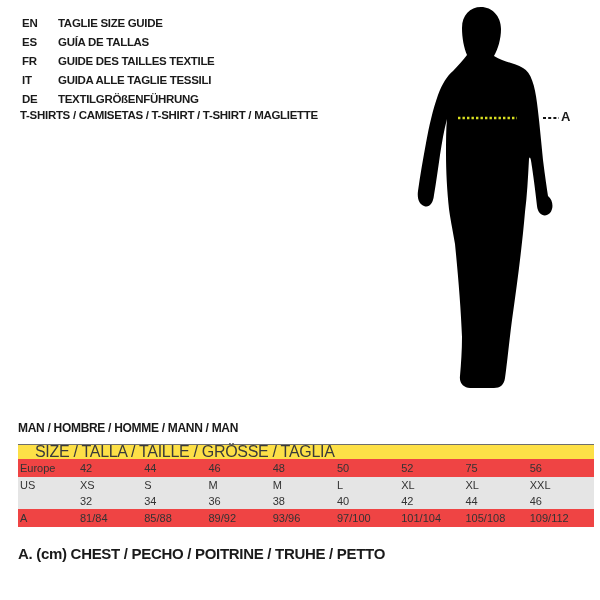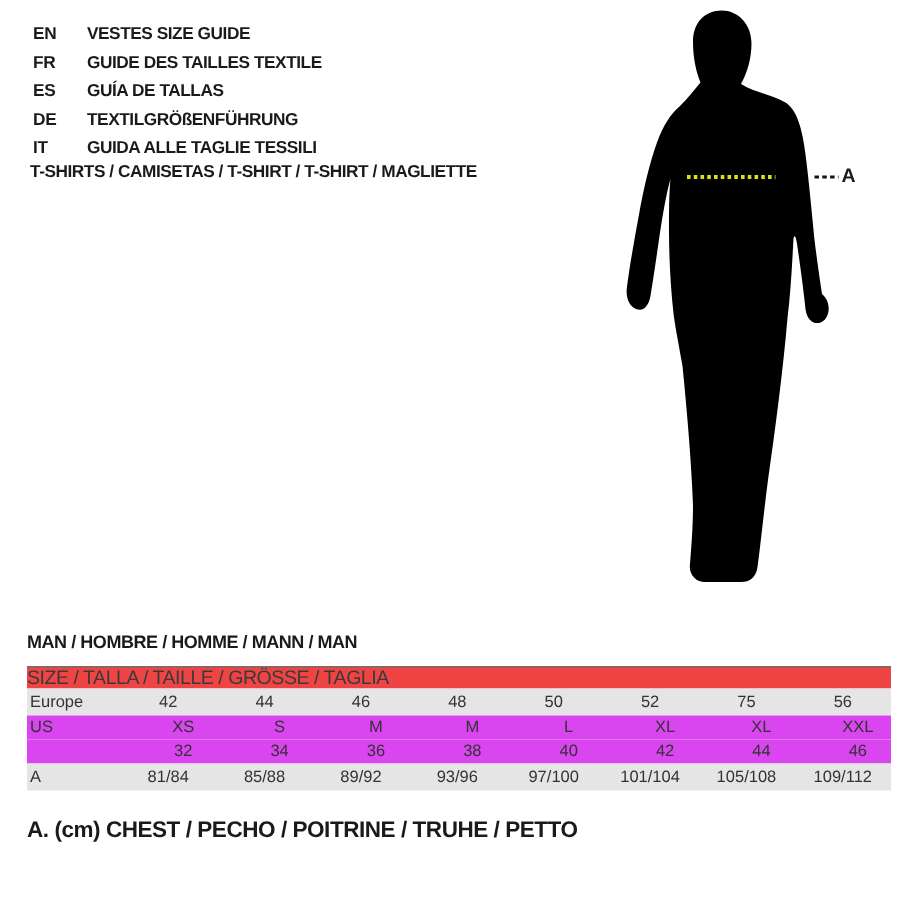--- a/index.html
+++ b/index.html
@@ -23,57 +23,57 @@
   .measure-a { position:absolute; left:561px; top:109px; font-weight:bold; font-size:13px; }
 
   
   .section-title { position:absolute; left:18px; top:421px; font-weight:bold;
     font-size:12px; letter-spacing:-0.3px; white-space:nowrap; }
 
   
   .size-table { position:absolute; left:18px; top:444px; width:576px;
     font-size:11px; color:#333333; }
   .thead { box-sizing:border-box; height:15px; line-height:13px;
-    background:#ef4444; border-top:1px solid #6e6e6e; padding-left:0;
-    font-size:13px; color:#3a3a3a; letter-spacing:-0.3px; }
+    background:#fde047; border-top:1px solid #6e6e6e; padding-left:17px;
+    font-size:16px; color:#3a3a3a; letter-spacing:-0.3px; }
   .trow { display:flex; }
   .trow .lbl { width:62px; padding-left:2px; box-sizing:border-box; text-align:left; }
-  .trow .cell { flex:1; text-align:center; }
-  .row-europe, .row-a { height:18px; line-height:18px; background:#e5e5e5; }
-  .row-us, .row-num { height:16px; line-height:16px; background:#d946ef;gap:20px; }
+  .trow .cell { flex:1; }
+  .row-europe, .row-a { height:18px; line-height:18px; background:#ef4444; }
+  .row-us, .row-num { height:16px; line-height:16px; background:#e5e5e5; }
 
   
   .footnote { position:absolute; left:18px; top:545px; font-weight:bold;
     font-size:15px; letter-spacing:-0.3px; white-space:nowrap; }
 </style>
 </head>
 <body>
 
 <div class="canvas">
 
   <div class="lang-list">
     <div class="lang-row">
       <span class="lang-code">EN</span>
-      <span class="lang-label">VESTES SIZE GUIDE</span>
+      <span class="lang-label">TAGLIE SIZE GUIDE</span>
+    </div>
+    <div class="lang-row">
+      <span class="lang-code">ES</span>
+      <span class="lang-label">GUÍA DE TALLAS</span>
     </div>
     <div class="lang-row">
       <span class="lang-code">FR</span>
       <span class="lang-label">GUIDE DES TAILLES TEXTILE</span>
     </div>
     <div class="lang-row">
-      <span class="lang-code">ES</span>
-      <span class="lang-label">GUÍA DE TALLAS</span>
+      <span class="lang-code">IT</span>
+      <span class="lang-label">GUIDA ALLE TAGLIE TESSILI</span>
     </div>
     <div class="lang-row">
       <span class="lang-code">DE</span>
       <span class="lang-label">TEXTILGRÖßENFÜHRUNG</span>
-    </div>
-    <div class="lang-row">
-      <span class="lang-code">IT</span>
-      <span class="lang-label">GUIDA ALLE TAGLIE TESSILI</span>
     </div>
   </div>
 
   <div class="product-types">
     <div>T-SHIRTS / CAMISETAS / T-SHIRT / T-SHIRT / MAGLIETTE</div>
   </div>
 
   <svg class="figure-svg" width="175" height="400" viewBox="405 0 175 400">
     <path d="M 481 7
              C 492 7 501 16 501 29

